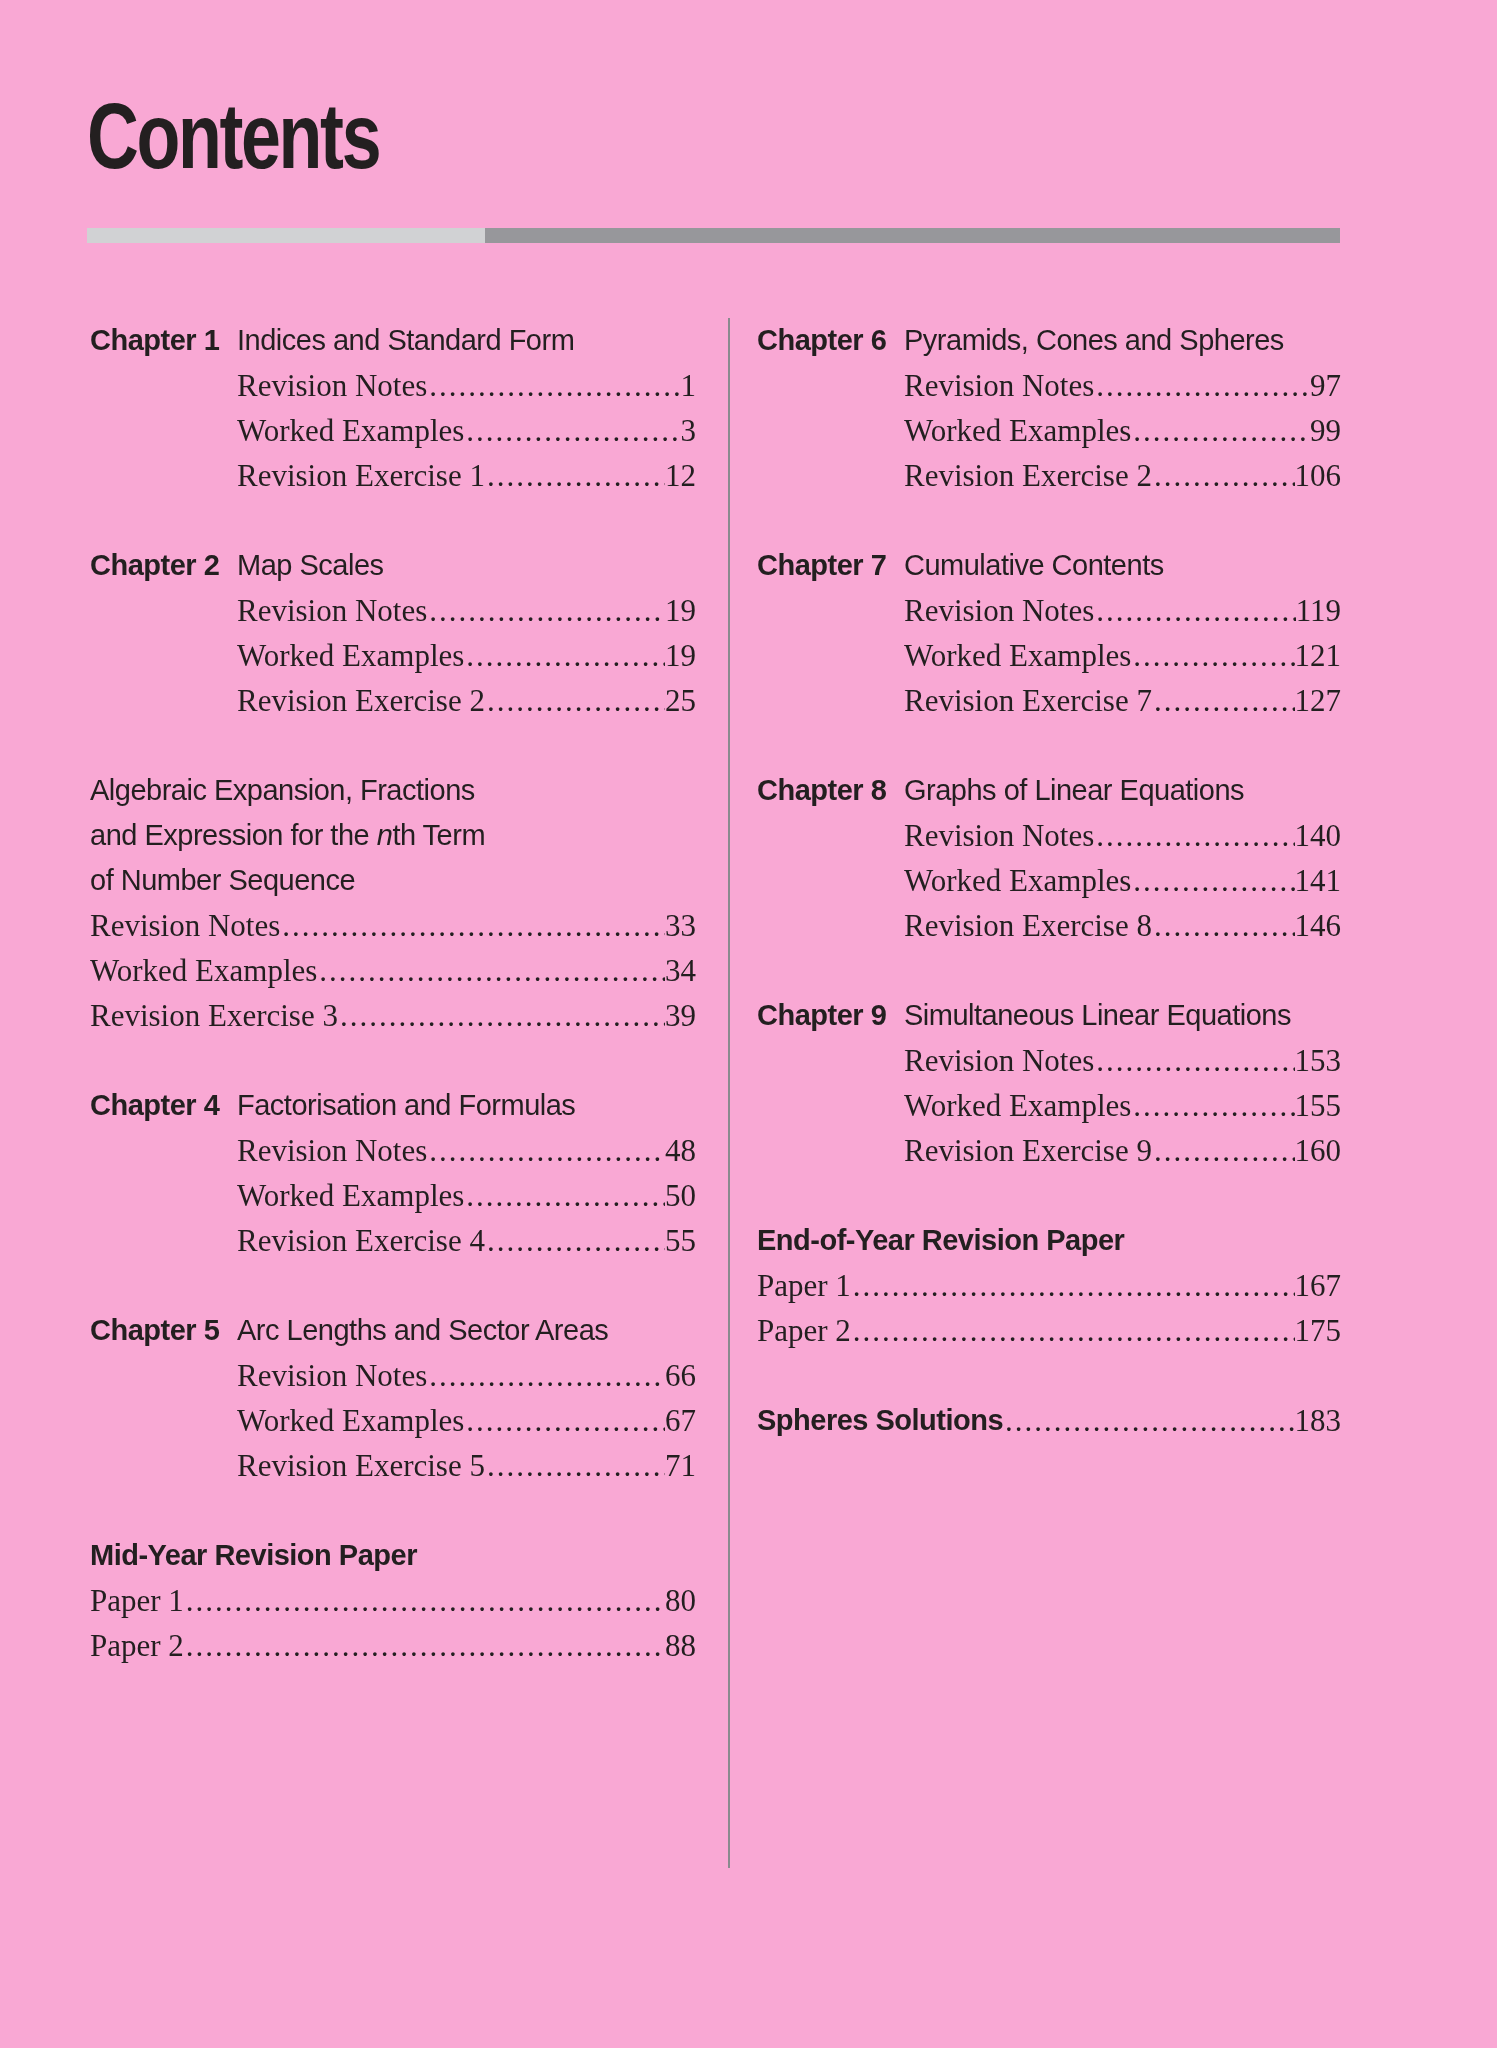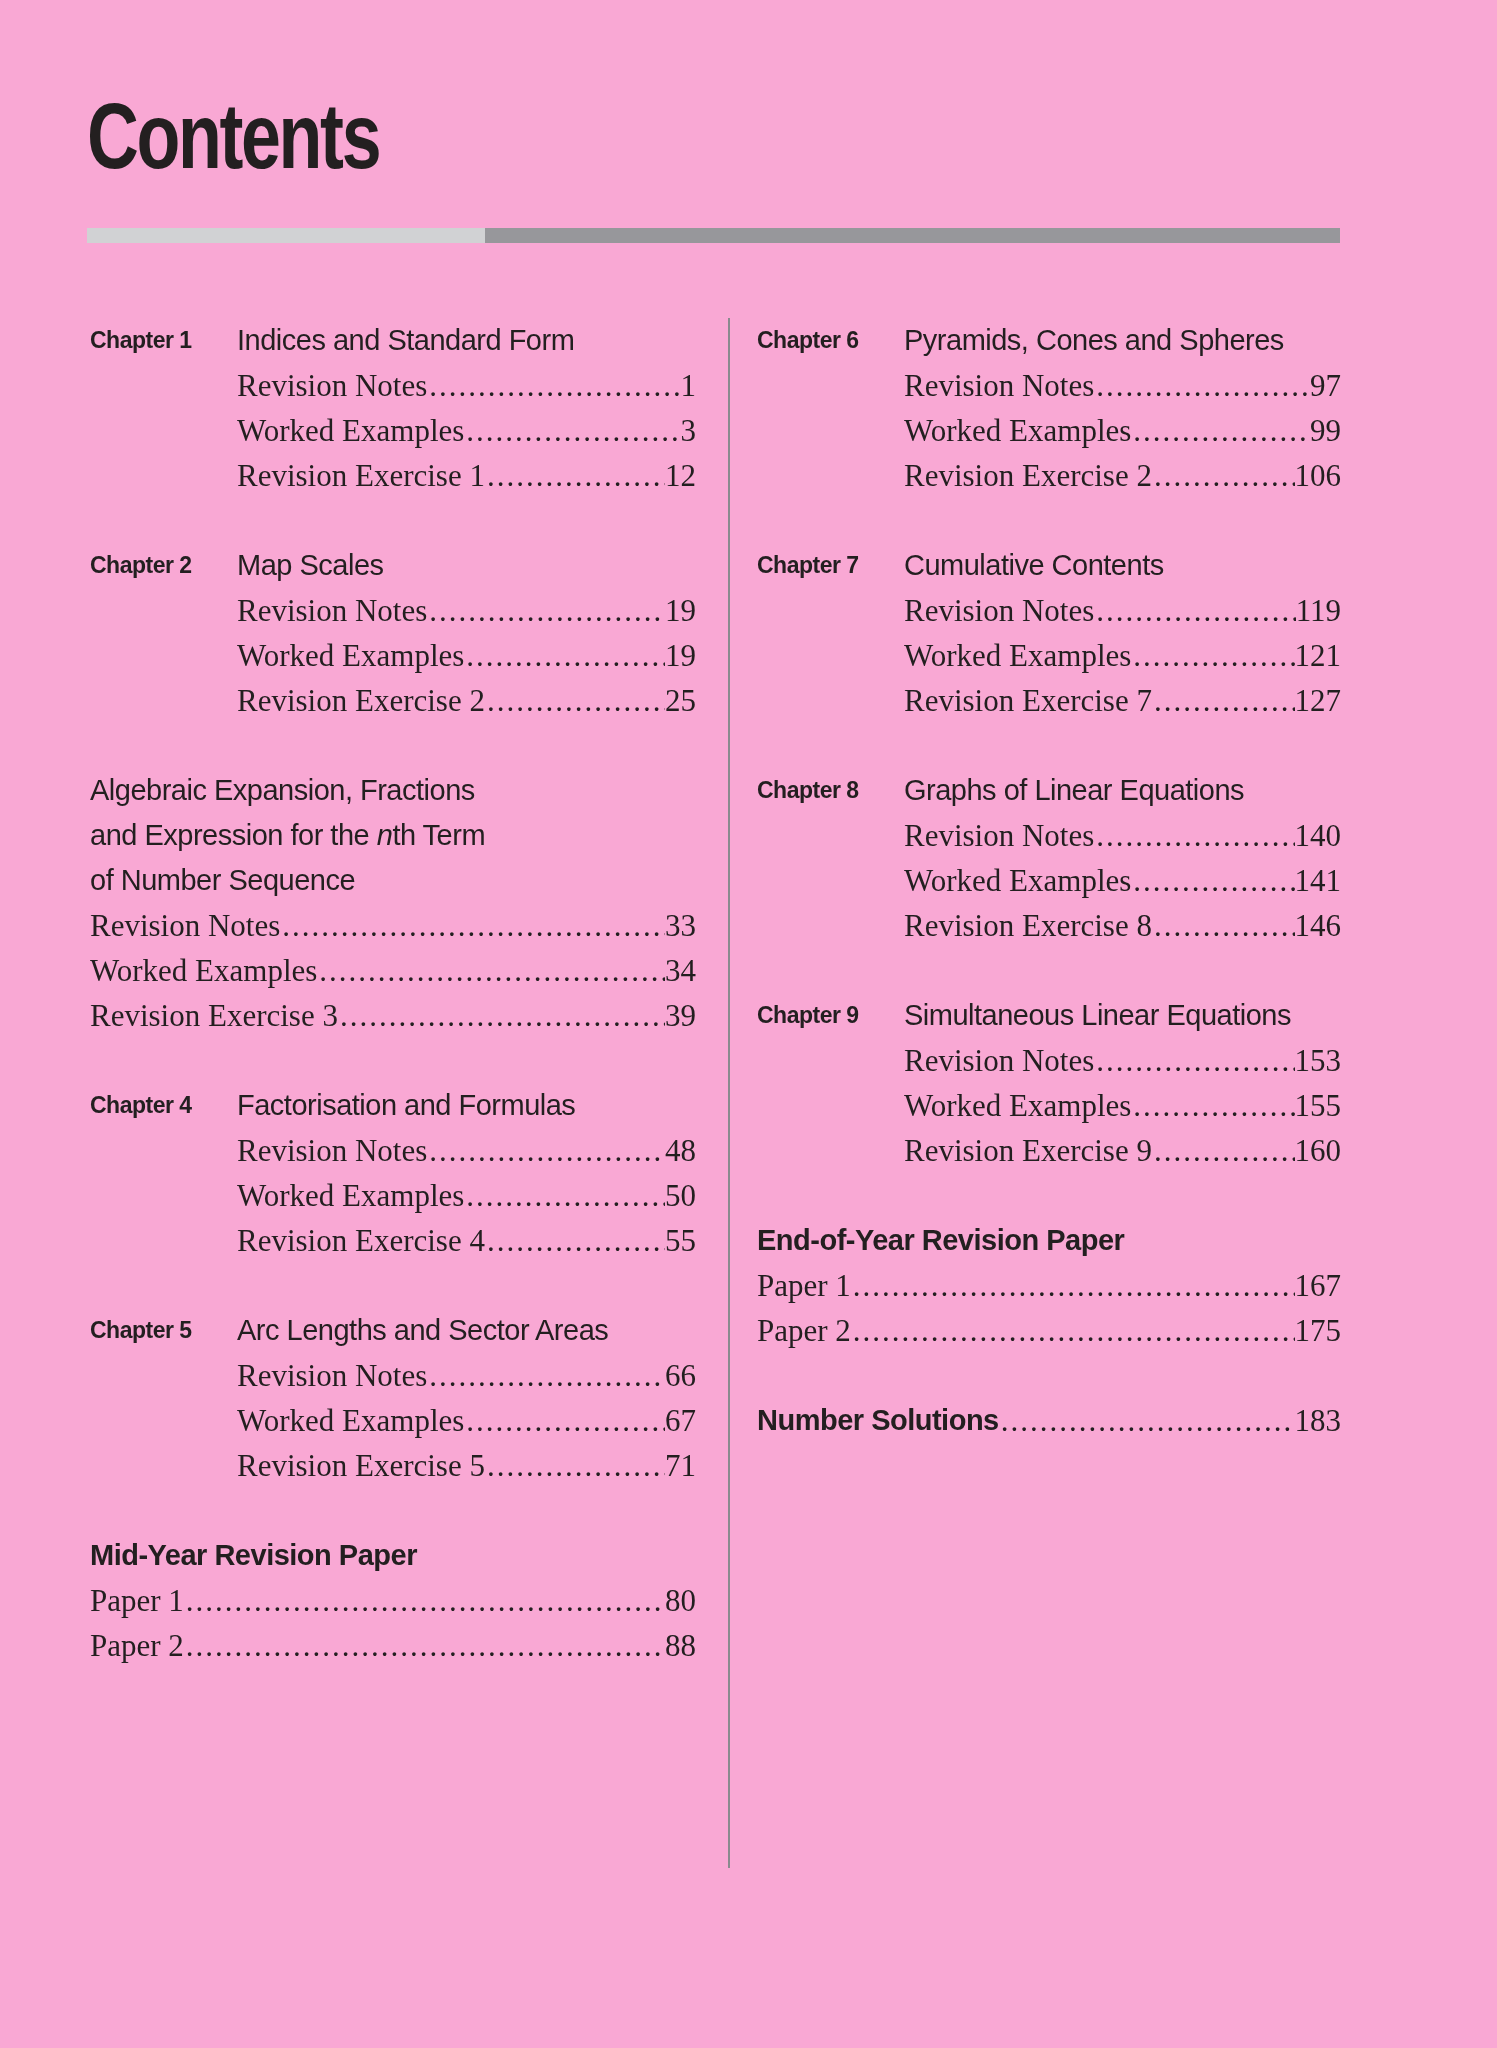--- a/index.html
+++ b/index.html
@@ -14,21 +14,21 @@
   }
   .rule{position:absolute;left:87px;top:228px;width:1253px;height:15px;display:flex;}
   .rule-left{width:398px;height:100%;}
   .rule-right{flex:1;height:100%;}
   .divider{position:absolute;left:728px;top:318px;width:2px;height:1550px;}
   .col{position:absolute;top:318px;}
   .col-left{left:90px;width:606px;}
   .col-right{left:757px;width:584px;}
   .chapter-block{display:flex;margin-bottom:45px;}
   .chapter-label{
-    flex:0 0 147px;font-weight:bold;font-size:23px;line-height:45px;
+    flex:0 0 147px;font-weight:bold;font-size:29px;line-height:45px;
     letter-spacing:-0.5px;white-space:nowrap;
   }
   .chapter-body{flex:1 1 auto;min-width:0;}
   .chapter-title{
     font-weight:normal;font-size:29px;line-height:45px;
     letter-spacing:-0.5px;white-space:nowrap;
   }
   .italic{font-style:italic;}
   .entry{
     display:flex;align-items:flex-start;
@@ -274,19 +274,19 @@
           <span class="page-num">167</span>
         </div>
         <div class="entry">
           <span class="entry-text">Paper 2</span>
           <span class="leader"></span>
           <span class="page-num">175</span>
         </div>
       </div>
       <div class="solutions-block">
         <div class="entry">
-          <span class="ws-title">Number Solutions</span>
+          <span class="ws-title">Spheres Solutions</span>
           <span class="leader"></span>
           <span class="page-num">183</span>
         </div>
       </div>
     </div>
 </div>
 
 </body></html>

